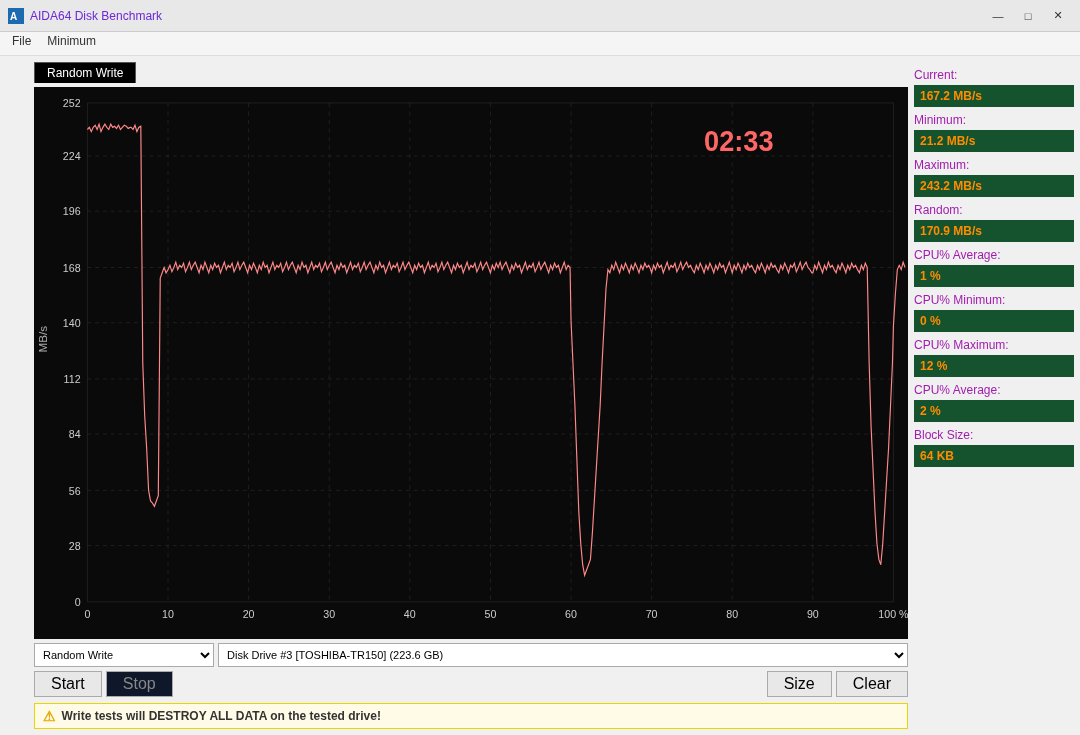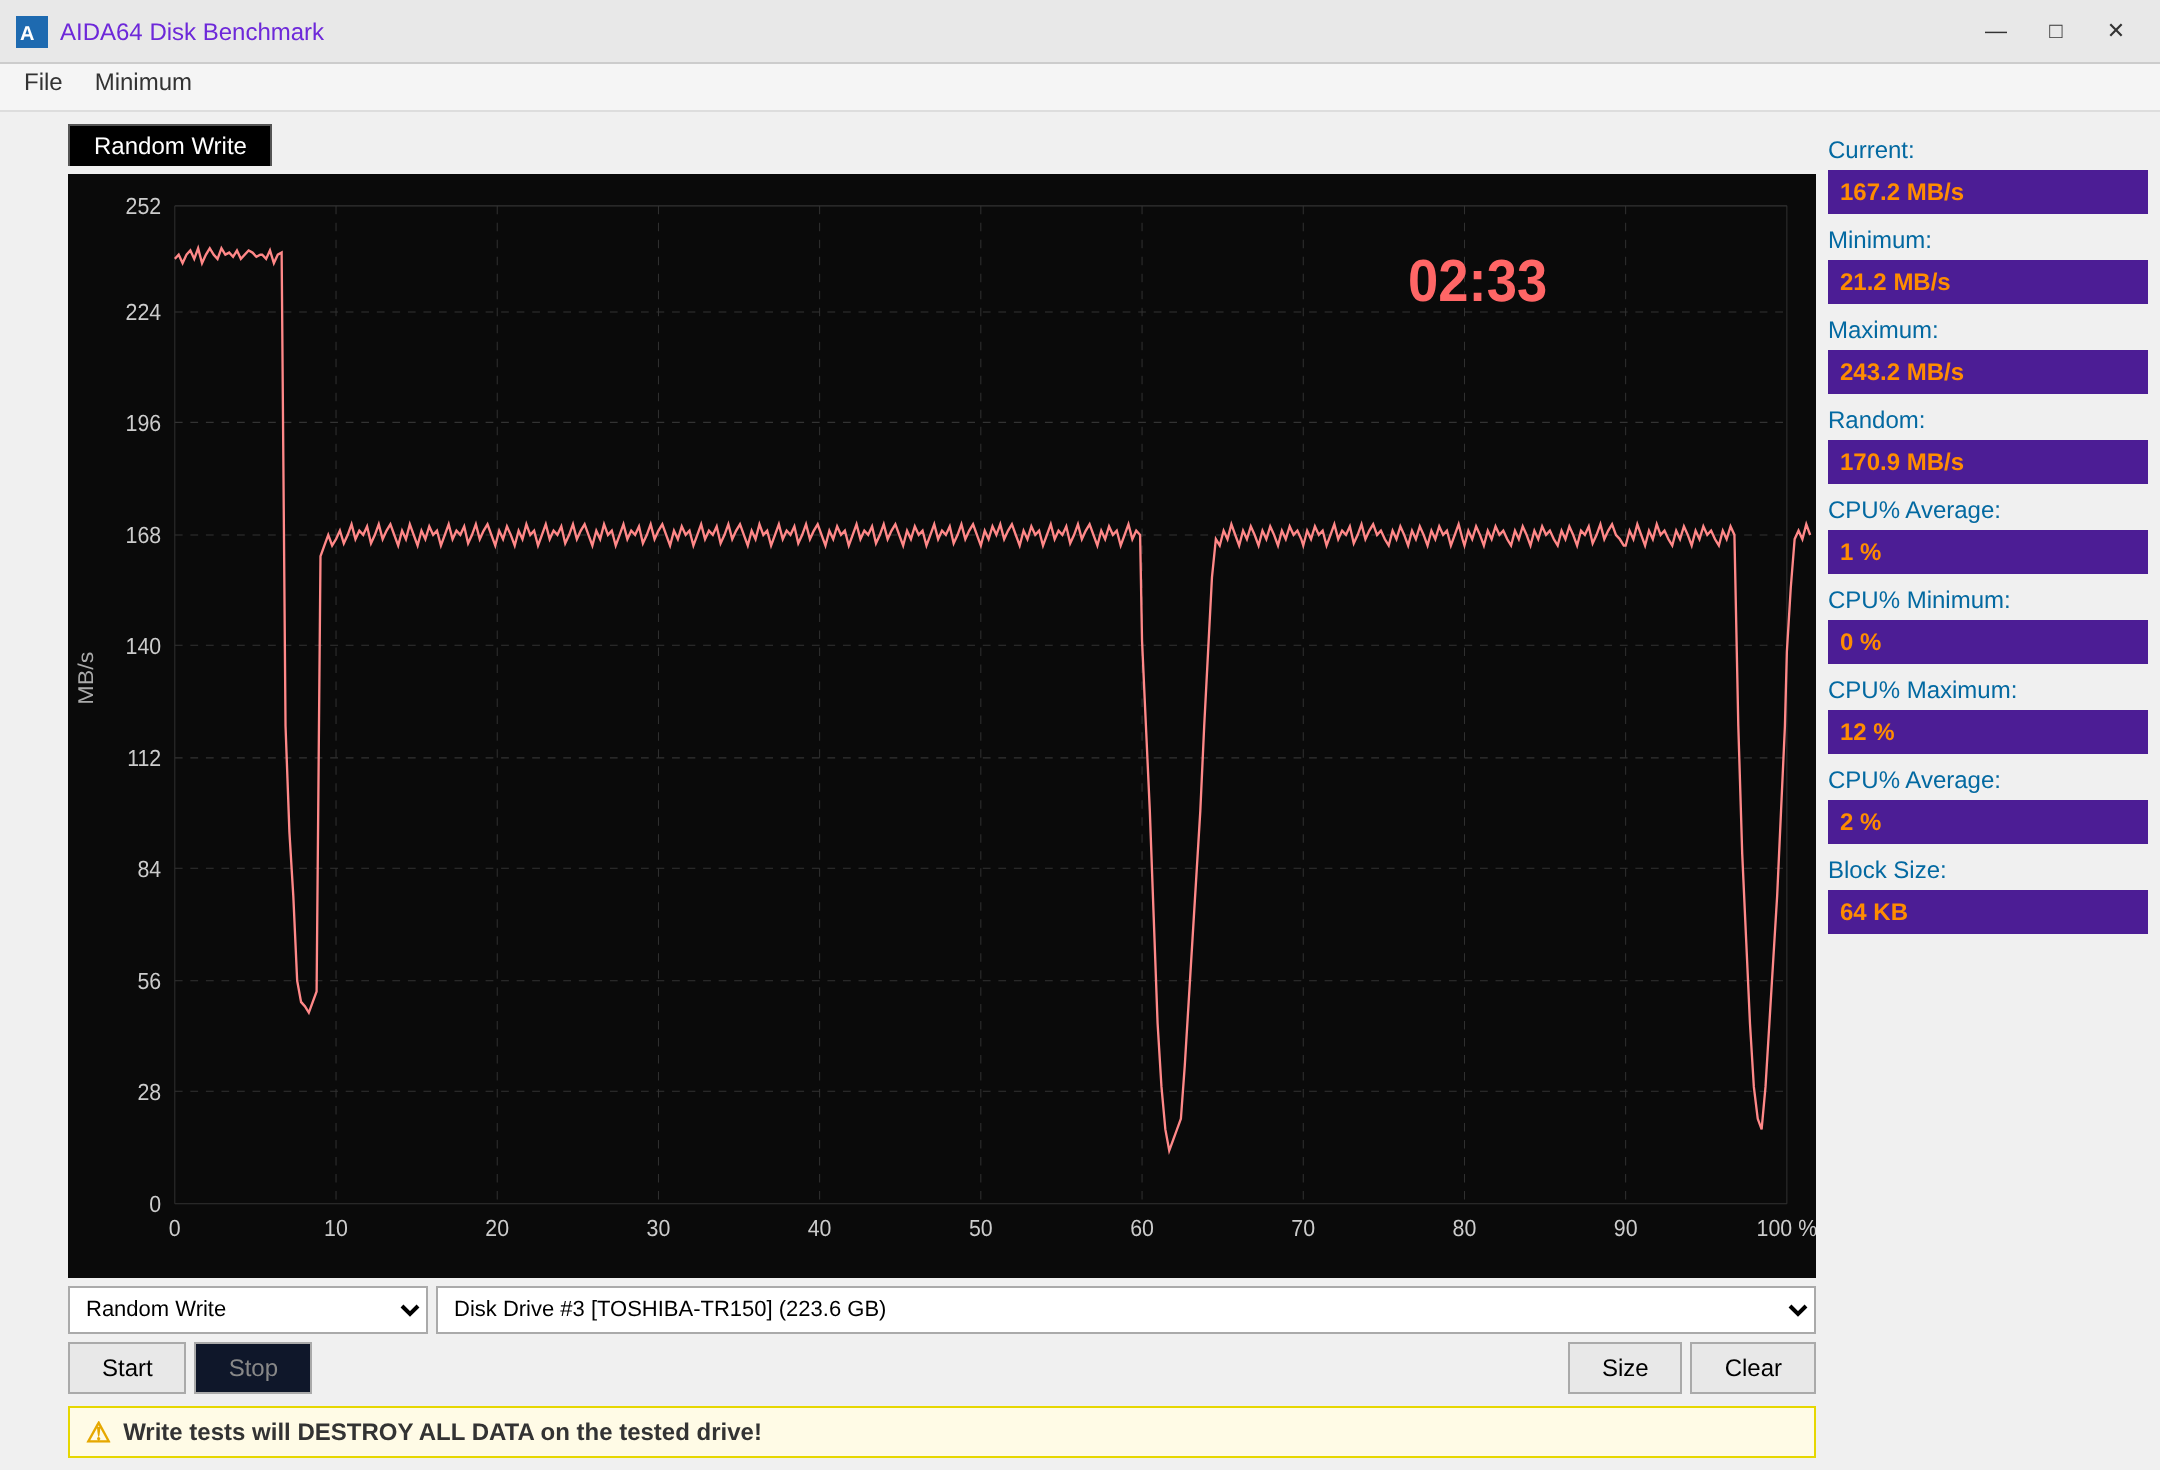--- a/index.html
+++ b/index.html
@@ -95,21 +95,21 @@
     .dropdown-drive { flex: 1; }
 
     .action-buttons {
       display: flex;
       gap: 4px;
       height: 28px;
     }
     .btn {
       height: 26px;
       padding: 0 16px;
-      font-size: 12px;
+      font-size: 16px;
       border: 1px solid #aaa;
       cursor: pointer;
       background: #e8e8e8;
     }
     .btn-start { background: #e8e8e8; }
     .btn-stop { background: #0f172a; color: #888; }
     .btn-save, .btn-clear { background: #e8e8e8; }
 
     
     .warning-bar {
@@ -128,26 +128,26 @@
     
     .right-panel {
       width: 160px;
       display: flex;
       flex-direction: column;
       gap: 2px;
       padding-top: 2px;
     }
     .stat-label {
       font-size: 12px;
-      color: #0369a1;
+      color: #a21caf;
       margin-bottom: 1px;
       margin-top: 4px;
     }
     .stat-value {
-      background: #4c1d95;
+      background: #14532d;
       color: #ff8c00;
       font-size: 12px;
       font-weight: bold;
       padding: 2px 6px;
       height: 22px;
       display: flex;
       align-items: center;
       width: 100%;
     }
 

